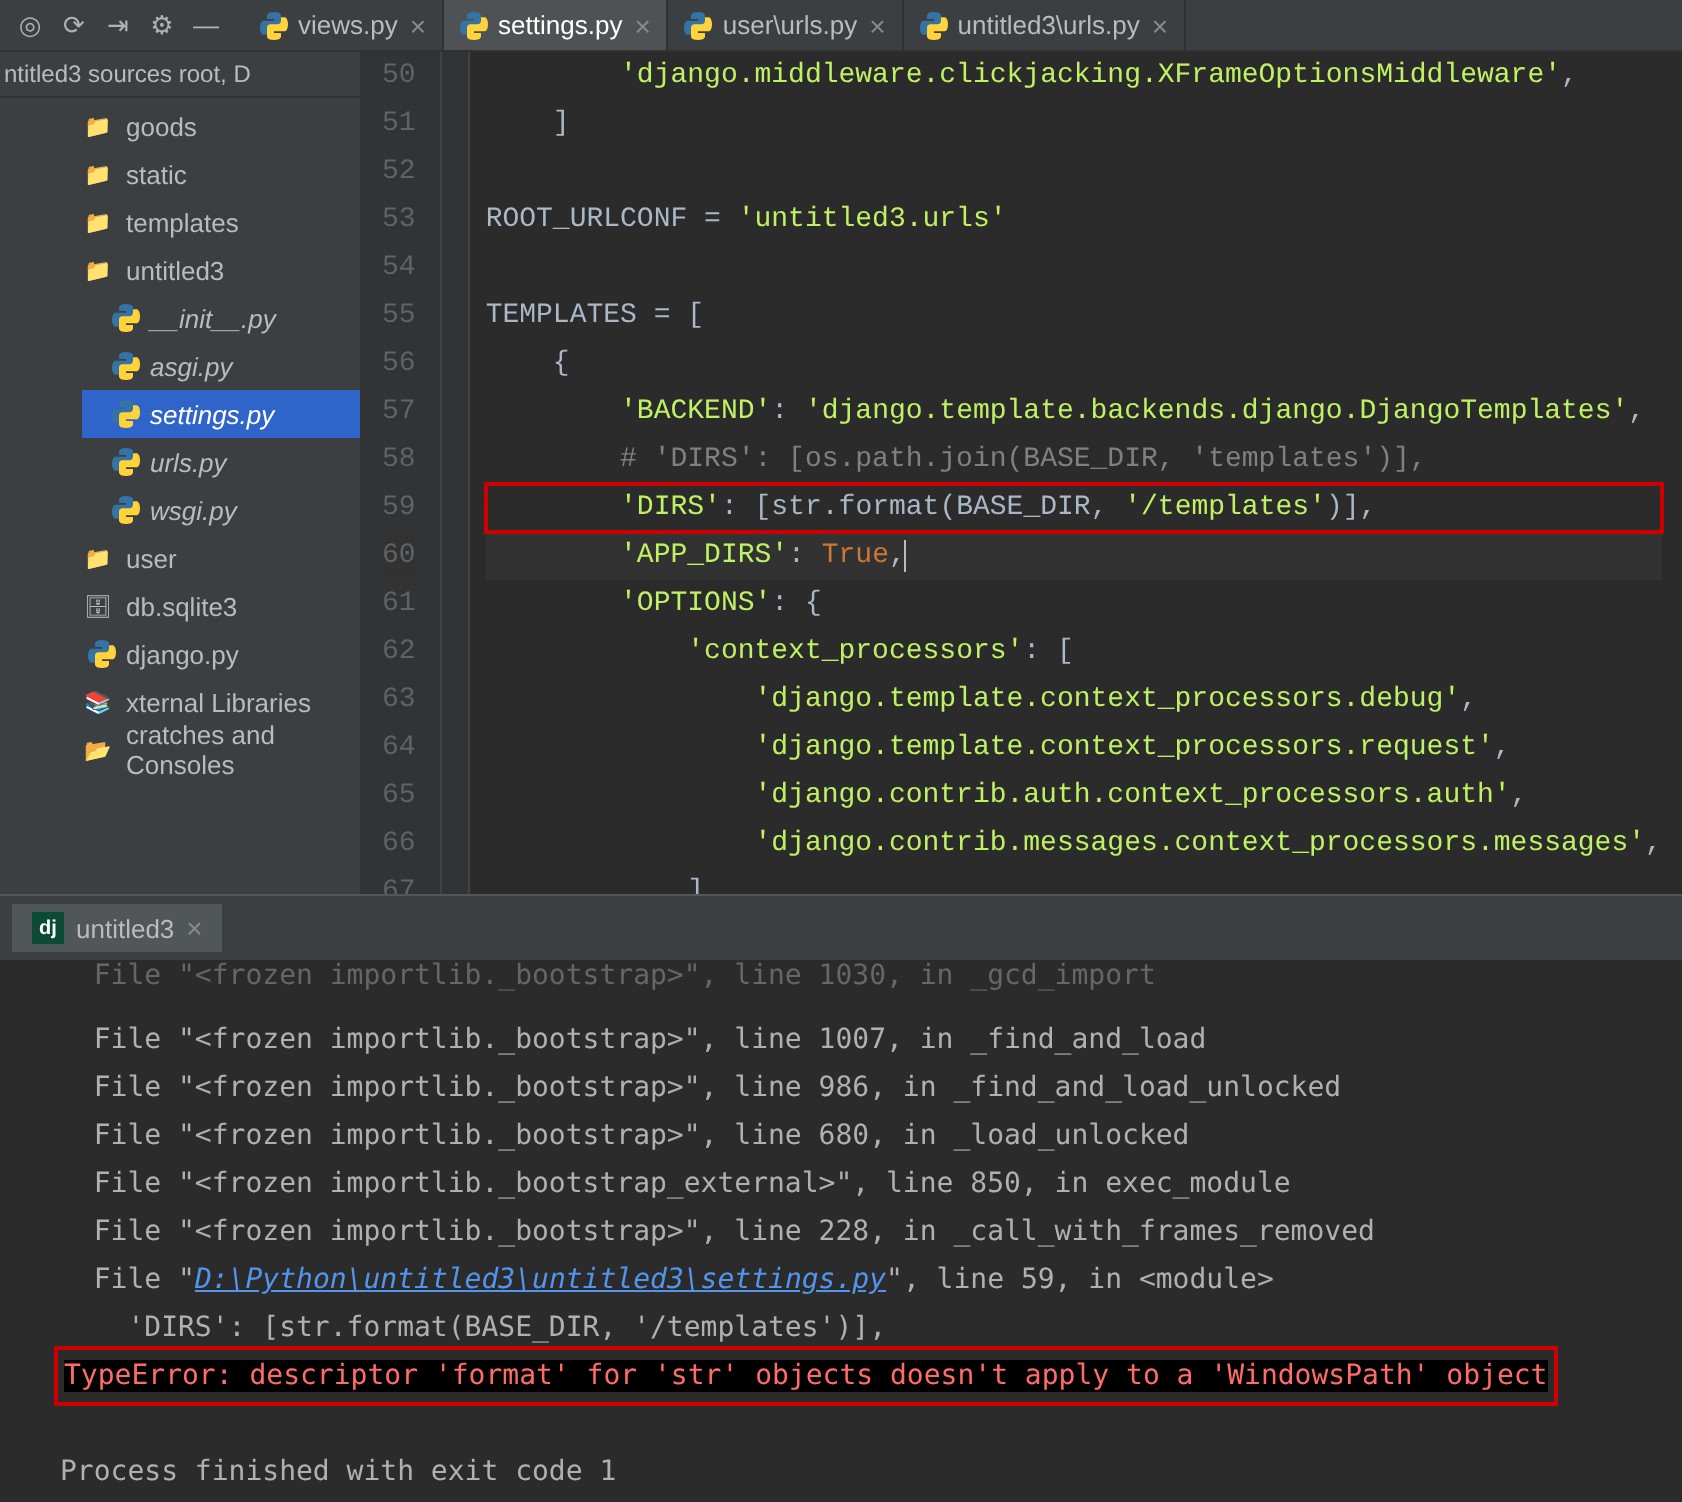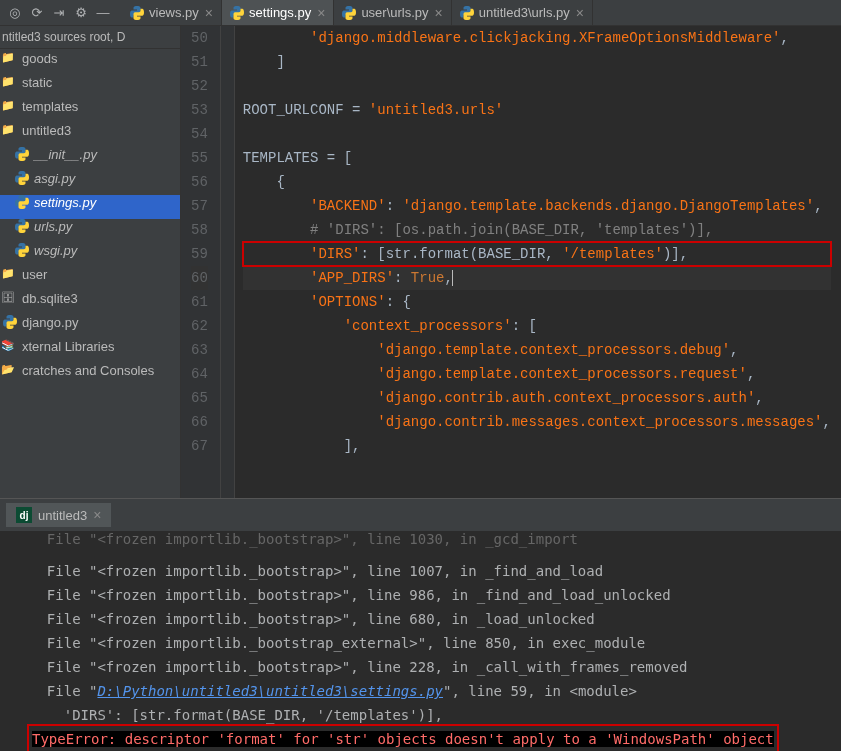--- a/index.html
+++ b/index.html
@@ -31,36 +31,37 @@
     padding: 0 8px;
     border-right: 1px solid #323232;
     cursor: pointer;
     font-size: 13px;
     color: #bbbbbb;
   }
   .ed-tab.active { background: #4e5254; color: #ffffff; }
   .ed-tab .pyfile-icon { margin-right: 5px; }
   .pyfile-icon { width: 14px; height: 14px; }
   .close-x { margin-left: 6px; color: #8a8a8a; font-size: 14px; }
-  .main-row { display: flex; height: 472px; }
+  .main-row { display: flex; height: 421px; }
   .sidebar {
     width: 181px; background: #3c3f41;
     border-right: 1px solid #323232;
     color: #bbbbbb;
   }
   .crumb {
     padding: 4px 2px; font-size: 12px; color: #bbbbbb;
     border-bottom: 1px solid #323232;
     white-space: nowrap; overflow: hidden;
   }
   .tree { padding: 2px 0; }
   .tree-item {
-    display: flex; align-items: flex-start;
+    display: flex; align-items: center;
     height: 24px; padding-left: 2px;
     cursor: pointer;
+    margin-left: 41px;
   }
   .tree-item.selected { background: #2f65ca; color: #ffffff; }
   .tree-item .icon { width: 16px; margin-right: 4px; display:flex; align-items:center; justify-content:center; }
   .dir-icon::before { content: "📁"; font-size: 11px; }
   .db-icon::before { content: "🗄"; font-size: 11px; }
   .lib-icon::before { content: "📚"; font-size: 11px; }
   .scratch-icon::before { content: "📂"; font-size: 11px; }
   .indent1 { padding-left: 14px; font-style: italic; }
   .editor {
     flex: 1; background: #2b2b2b;
@@ -79,21 +80,21 @@
     user-select: none;
   }
   .fold-col {
     width: 14px; background: #313335;
     border-right: 1px solid #424242;
   }
   .code-lines { padding: 0 8px; white-space: pre; overflow-x:auto; overflow-y:hidden; }
   .code-line { height: 24px; }
   .hl-line { background: #323232; }
   .highlighted-row { outline: 2px solid #cc0000; outline-offset: -1px; }
-  .k-str  { color: #f97316; }
+  .k-str  { color: #bef264; }
   .k-comm { color: #808080; }
   .k-id   { color: #a9b7c6; }
   .k-lit  { color: #cc7832; }
   .caret { border-right: 1px solid #bbbbbb; margin-left: -1px; }
   .run-panel {
     background: #2b2b2b;
     border-top: 1px solid #555;
   }
   .run-tabbar {
     height: 32px; background: #3c3f41;

